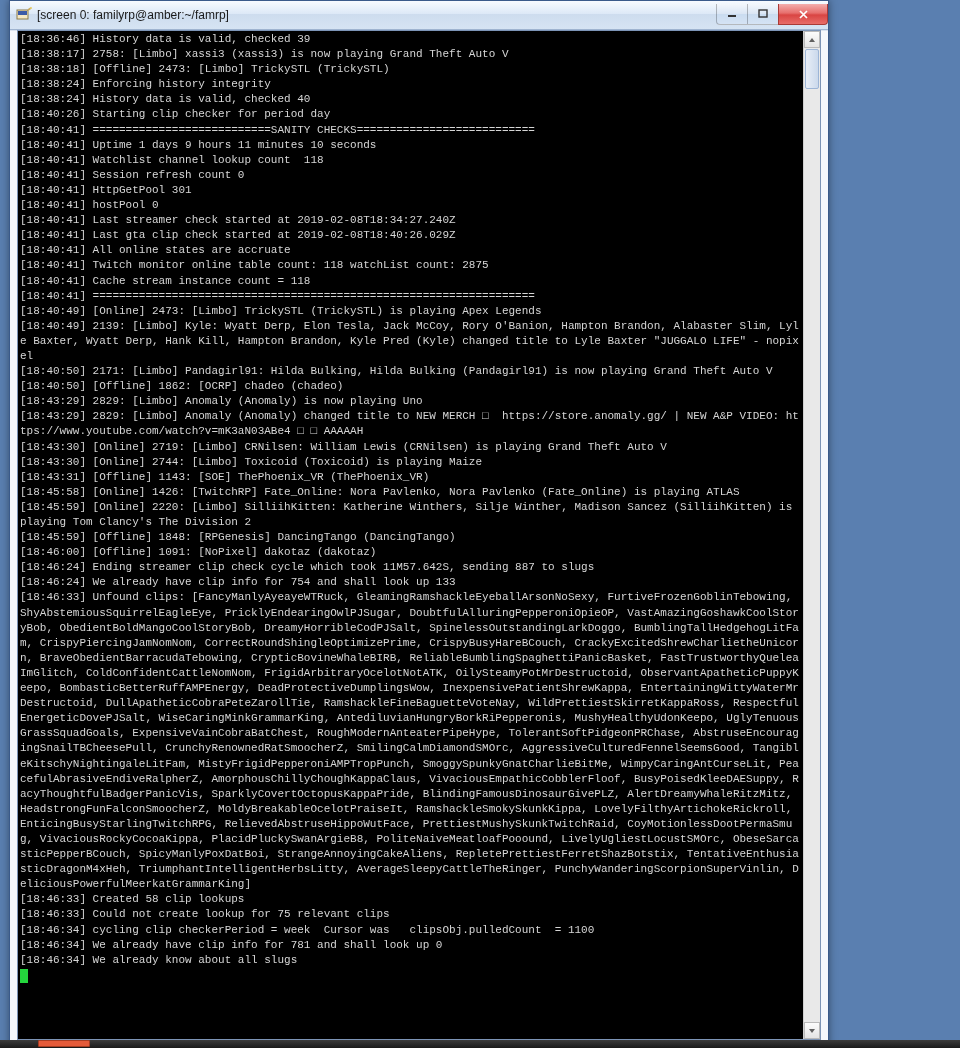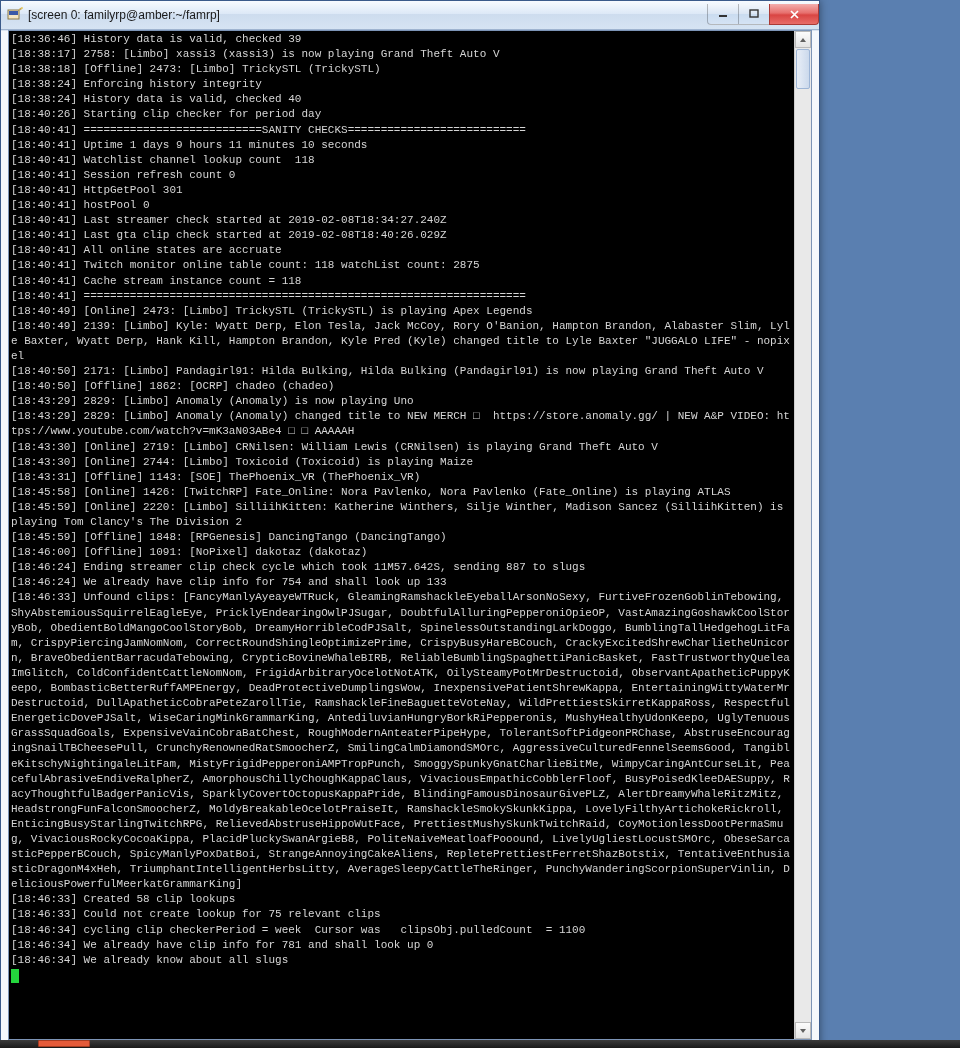--- a/index.html
+++ b/index.html
@@ -1,16 +1,16 @@
 <!DOCTYPE html>
 <html><head>
 <meta charset="utf-8">
 <style>
   html,body{margin:0;padding:0;width:960px;height:1048px;background:#5a7fb0;font-family:"Segoe UI",Tahoma,sans-serif;overflow:hidden;}
-  .window{position:absolute;left:0;top:0;width:820px;height:1048px;border:1px solid #3a5a8a;box-sizing:border-box;
+  .window{position:absolute;left:9px;top:0;width:820px;height:1048px;border:1px solid #3a5a8a;box-sizing:border-box;
           background:linear-gradient(180deg,#e9eff7 0,#d6e2f0 4px,#c8d6e8 28px,#bfcee2 29px,#f5f8fc 30px);
           box-shadow:0 0 8px rgba(0,0,0,.4);}
   .titlebar{height:28px;display:flex;align-items:center;background:linear-gradient(180deg,#f7fbff,#dde9f7 45%,#cddcee 46%,#d6e4f3);
             border-bottom:1px solid #9fb4d0;padding:0 0 0 6px;user-select:none;}
   .titlebar .icon{width:16px;height:16px;margin-right:5px;}
   .titlebar .title{font-size:12px;color:#1a1a1a;flex:1;white-space:nowrap;overflow:hidden;}
   .winbtns{display:flex;height:20px;margin-top:-2px;}
   .winbtn{width:30px;height:20px;border:1px solid rgba(0,0,0,.25);border-top:none;margin-left:-1px;
           display:flex;align-items:center;justify-content:center;font-size:11px;color:#333;
           background:linear-gradient(180deg,#f3f7fc,#dbe6f4 48%,#cadcf0 52%,#d5e3f4);}

